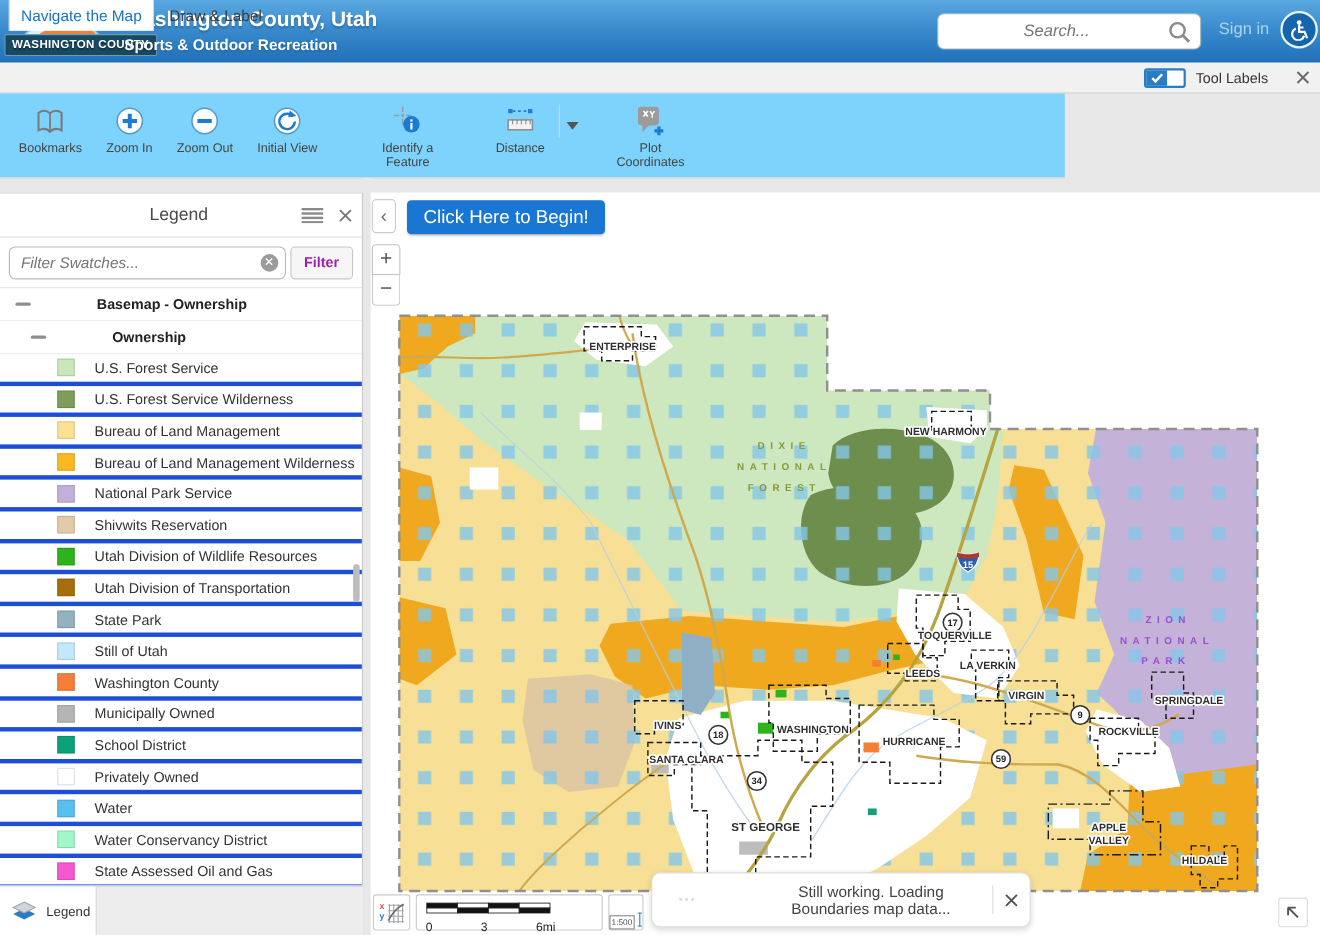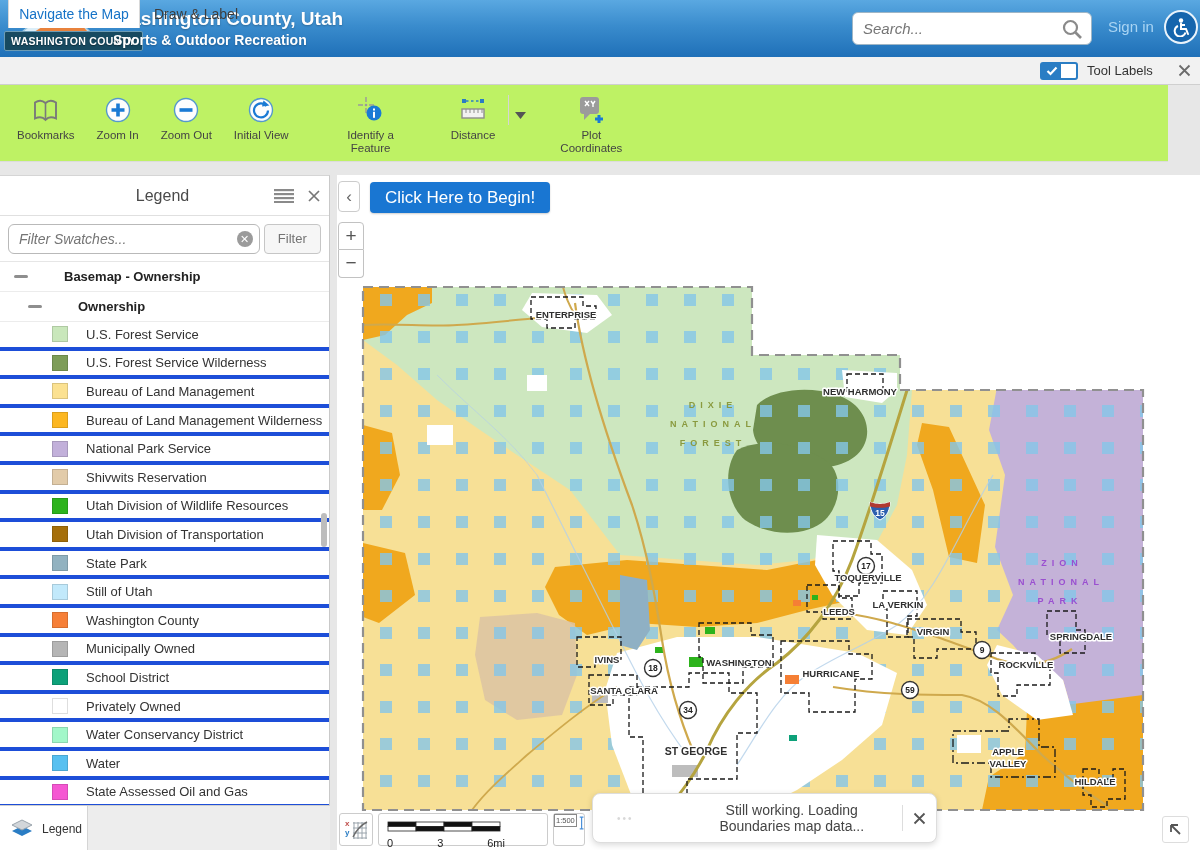--- a/index.html
+++ b/index.html
@@ -16,21 +16,21 @@
                 padding:3px 6px; text-shadow:0 1px 1px rgba(0,0,0,.4); }
   .title-block { position:absolute; left:113px; top:8px; color:#fff;
                  text-shadow:0 1px 2px rgba(0,0,0,.25); }
   .title-line1 { font-size:19px; font-weight:bold; line-height:22px; }
   .title-line2 { font-size:14px; font-weight:bold; line-height:20px; }
   .search-box { position:absolute; left:852px; top:12px; width:240px; height:33px;
                 background:#fff; border:1px solid #9fb6c6; border-radius:6px; }
   .search-box input { border:none; outline:none; background:transparent;
                       width:195px; height:29px; margin:1px 0 0 10px;
                       font-family:"Liberation Sans", sans-serif;
-                      font-size:15px; font-style:italic; color:#1d4ed8; }
+                      font-size:15px; font-style:italic; color:#1d4ed8;text-align:center; }
   .search-icon { position:absolute; right:6px; top:4px; }
   .signin { position:absolute; left:1108px; top:18px; color:#a9d4f3; font-size:15px; }
   .access-btn { position:absolute; left:1164px; top:10px; width:34px; height:34px;
                 border-radius:50%; background:#1565ad; border:2px solid #e9f3fb;
                 display:flex; align-items:center; justify-content:center; }
 
   
   .tabbar { position:absolute; left:0; top:57px; width:1200px; height:28px;
             background:#f1f1f1; border-bottom:1px solid #cfcfcf; }
   .tab { position:absolute; top:0; height:28px; line-height:28px; text-align:center;
@@ -39,22 +39,22 @@
                 border-left:1px solid #d8d8d8; border-right:1px solid #d8d8d8; }
   .tab.inactive { left:141px; width:110px; color:#3d3d3d; }
   .toggle { position:absolute; left:1040px; top:62px; width:38px; height:18px;
             border:2px solid #2a7dc4; border-radius:3px; background:#fff; display:flex; }
   .toggle .on { width:19px; height:14px; background:#2a7dc4; display:flex;
                 align-items:center; justify-content:center; }
   .toggle-label { position:absolute; left:1087px; top:63px; font-size:13px; color:#333; }
   .tab-close { position:absolute; left:1178px; top:64px; }
 
   
-  .toolbar { position:absolute; left:0; top:85px; width:1168px; height:77px;
-             background:#bef264; border-bottom:1px solid #dcdcdc;
+  .toolbar { position:absolute; left:0; top:85px; width:968px; height:77px;
+             background:#7dd3fc; border-bottom:1px solid #dcdcdc;
              display:flex; align-items:flex-start; padding:8px 0 0 6px; }
   .tool { display:flex; flex-direction:column; align-items:center;
           padding:0 11px; min-width:52px; }
   .tool .ic { height:34px; display:flex; align-items:center; }
   .tool .lb { font-size:11.5px; color:#444; text-align:center; margin-top:2px;
               max-width:72px; line-height:13px; }
   .tool-group { display:flex; align-items:flex-start; }
   .vdiv { width:1px; height:30px; background:#d5d5d5; margin:2px 2px 0 2px; }
   .caret { margin-top:12px; padding:0 8px 0 4px; }
 
@@ -71,25 +71,25 @@
                 border-bottom:1px solid #e6e6e6; }
   .filter-wrap { position:relative; width:254px; height:30px; }
   .filter-wrap input { width:100%; height:30px; border:1px solid #b9b9b9;
                        border-radius:6px; padding:0 30px 0 10px; outline:none;
                        font-family:"Liberation Sans", sans-serif;
                        font-size:14px; font-style:italic; color:#979797; }
   .clear-ic { position:absolute; right:7px; top:7px; width:16px; height:16px;
               border-radius:50%; background:#9b9b9b; color:#fff; font-size:11px;
               line-height:16px; text-align:center; }
   .filter-btn { width:58px; height:30px; margin-left:4px; background:#f6f6f6;
-                border:1px solid #c6c6c6; border-radius:4px; color:#737373;
-                font-weight:normal; font-size:13px; }
+                border:1px solid #c6c6c6; border-radius:4px; color:#a21caf;
+                font-weight:bold; font-size:13px; }
   .grp-row { height:30px; display:flex; align-items:center; border-bottom:1px solid #ececec; }
   .dash { width:14px; height:3px; background:#8e8e8e; border-radius:2px; }
-  .grp-lbl { font-size:13px; font-weight:bold; color:#222; margin-left:0;padding-left:36px; }
+  .grp-lbl { font-size:13px; font-weight:bold; color:#222; margin-left:24px;padding-left:36px; }
   .sw-row { height:28.6px; display:flex; align-items:center; border-bottom:4px solid #1d4ed8; }
   .swatch { width:16px; height:16px; margin-left:52px; border:1px solid rgba(0,0,0,.13); }
   .sw-lbl { font-size:13px; color:#333; margin-left:18px; }
   .scroll-thumb { position:absolute; right:2px; top:337px; width:6px; height:34px;
                   border-radius:3px; background:#bdbdbd; }
 
   
   .dock { position:absolute; left:0; top:805px; width:330px; height:45px;
           background:#ededed; border-top:1px solid #cfcfcf; }
   .dock-tab { position:absolute; left:0; top:0; width:88px; height:45px; background:#fff;
@@ -112,21 +112,21 @@
   .zoomctl .zb:first-child { border-radius:4px 4px 0 0; }
   .zoomctl .zb:last-child  { border-radius:0 0 4px 4px; border-top:none; }
 
   .widget { position:absolute; background:#fff; border:1px solid #ccc; border-radius:3px; }
   .xy-btn   { left:2px;  top:638px; width:34px; height:33px; display:flex;
               align-items:center; justify-content:center; }
   .scale-w  { left:41px; top:638px; width:170px; height:33px; padding:4px 8px 0 8px; }
   .scale-ticks { display:flex; font-size:11px; color:#222; width:118px;
                  justify-content:space-between; margin-top:1px; }
   .ratio-btn { left:216px; top:638px; width:32px; height:33px; display:flex;
-               align-items:flex-start; justify-content:center; }
+               align-items:flex-end; justify-content:center; }
   .toast { left:255px; top:618px; width:345px; height:50px; border-radius:8px;
            border:1px solid #ddd; box-shadow:0 2px 6px rgba(0,0,0,.15);
            display:flex; align-items:center; padding:0 10px; }
   .toast .dots { color:#d8d8d8; font-size:10px; letter-spacing:2px; margin:0 10px 0 14px; }
   .toast .msg { font-size:14px; color:#444; flex:1; text-align:center;margin-left:48px; }
   .toast .tdiv { width:1px; height:26px; background:#ddd; margin:0 10px; }
   .corner-btn { left:825px; top:641px; width:27px; height:27px; border-color:#ddd;
                 display:flex; align-items:center; justify-content:center; }
 
   .gap-strip { position:absolute; left:330px; top:162px; width:7px; height:688px;
@@ -357,26 +357,26 @@
     </div>
   <div class="sw-row">
     <div class="swatch" style="background-color: rgb(13, 161, 121);"></div>
     <div class="sw-lbl">School District</div>
     </div>
   <div class="sw-row">
     <div class="swatch" style="background-color: rgb(255, 255, 255);"></div>
     <div class="sw-lbl">Privately Owned</div>
     </div>
   <div class="sw-row">
+    <div class="swatch" style="background-color: rgb(87, 192, 240);"></div>
+    <div class="sw-lbl">Water</div>
+    </div>
+  <div class="sw-row">
     <div class="swatch" style="background-color: rgb(162, 247, 201);"></div>
     <div class="sw-lbl">Water Conservancy District</div>
-    </div>
-  <div class="sw-row">
-    <div class="swatch" style="background-color: rgb(87, 192, 240);"></div>
-    <div class="sw-lbl">Water</div>
     </div>
   <div class="sw-row">
     <div class="swatch" style="background-color: rgb(245, 87, 210);"></div>
     <div class="sw-lbl">State Assessed Oil and Gas</div>
     </div>
 
   <div class="scroll-thumb"></div>
 </div>
 
 <div class="dock">

